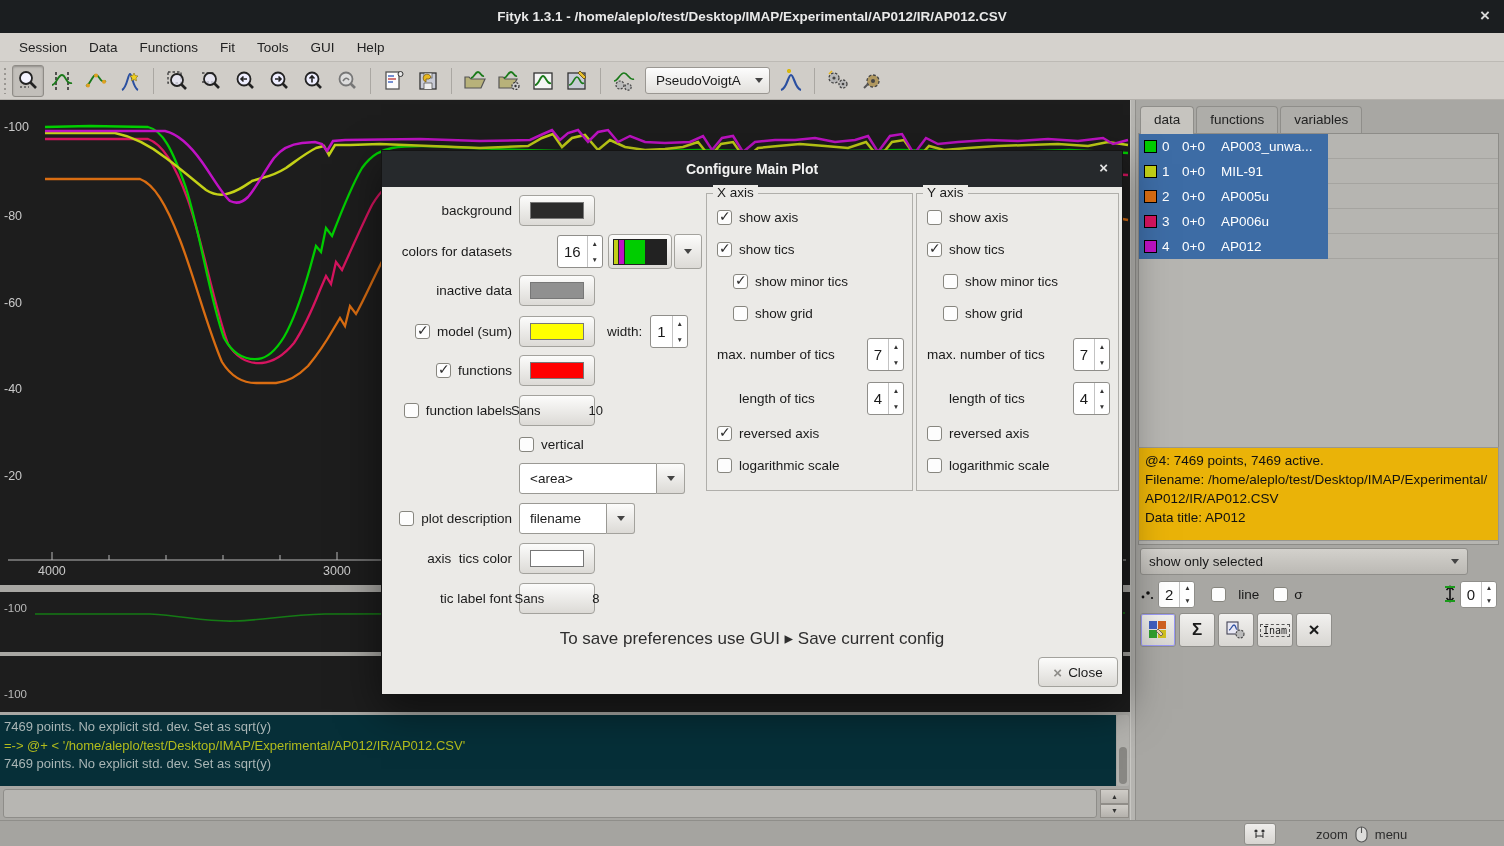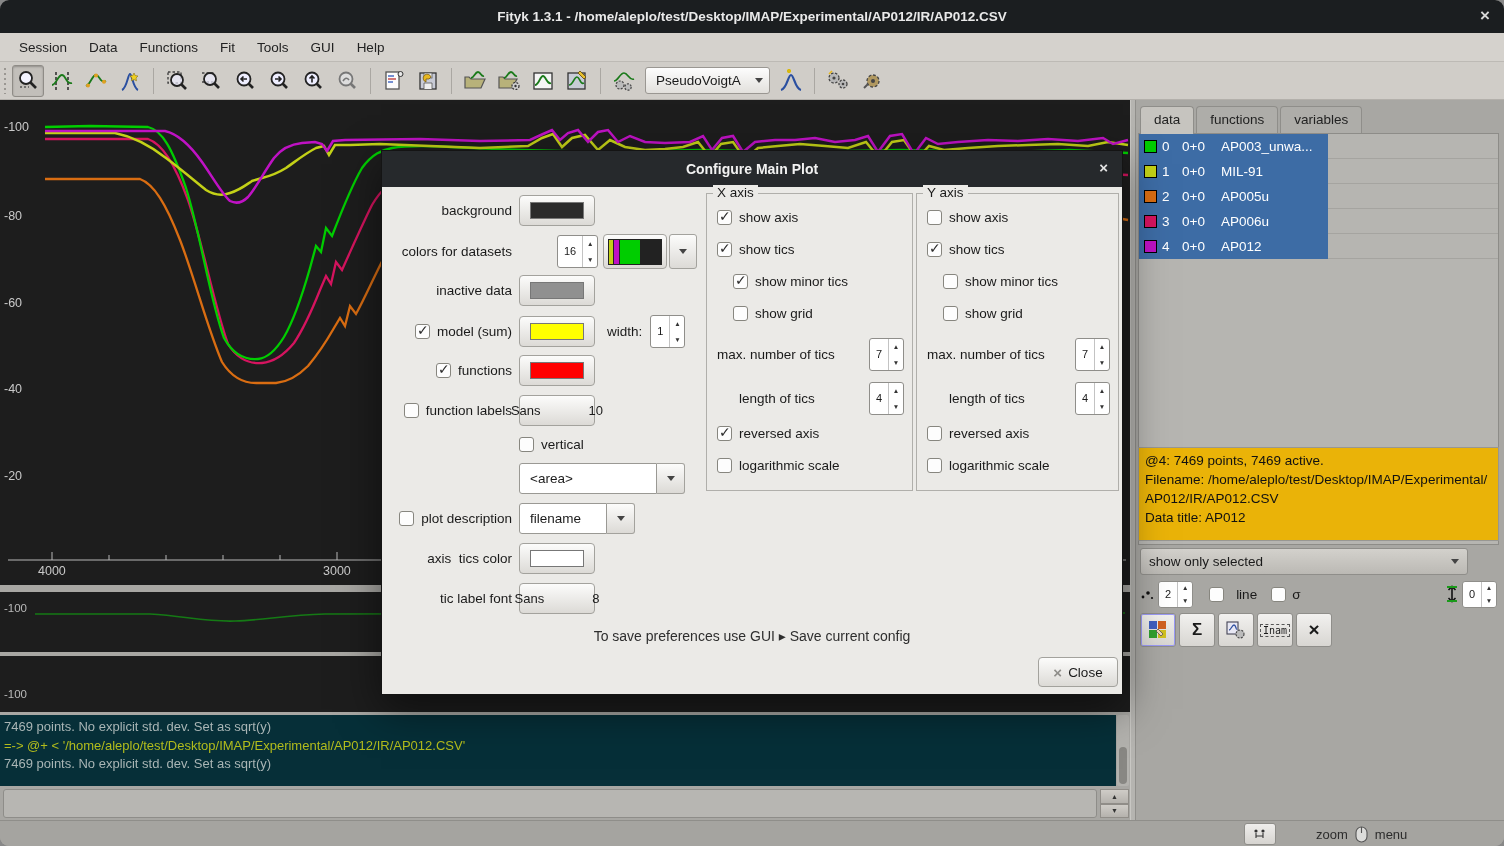--- a/index.html
+++ b/index.html
@@ -81,21 +81,21 @@
   .cell-no { width:17px; } .cell-f { width:38px; padding-left:3px; } .cell-name { flex:1; padding-left:4px;
              white-space:nowrap; overflow:hidden; }
   .info { position:absolute; left:2px; top:347px; width:361px; height:94px; background:#eab308;
           border:1px solid #989792; padding:3px 6px; font-size:13.5px; line-height:19px; color:#111; }
   .side-drop { position:absolute; left:4px; top:448px; width:328px; height:27px;
           background:linear-gradient(#d3d1cc,#bbb9b4); border:1px solid #8f8e8a; border-radius:3px;
           display:flex; align-items:center; padding:0 8px; font-size:13.5px; }
   .side-drop .caret { margin-left:auto; }
   .side-ctl { position:absolute; left:4px; top:480px; width:357px; height:28px; display:flex; align-items:center; }
   .spin { display:inline-flex; background:#fff; border:1px solid #8f8e8a; border-radius:3px; height:27px; }
-  .spin .val { padding:0 6px; font-size:11px; line-height:25px; min-width:14px; text-align:center; }
+  .spin .val { padding:0 6px; font-size:15px; line-height:25px; min-width:14px; text-align:center; }
   .spin .arr { display:flex; flex-direction:column; border-left:1px solid #c3c3c3; width:15px; }
   .spin .arr i { flex:1; font-style:normal; font-size:6.5px; color:#333; display:flex; align-items:center;
                  justify-content:center; }
   .cb { width:15px; height:15px; background:#fdfdfd; border:1px solid #87867f; border-radius:3px;
         display:inline-block; position:relative; flex:none; }
   .cb.checked::after { content:"✓"; position:absolute; left:1px; top:-3px; font-size:14px; font-weight:bold;
         color:#2b2b2b; }
   .side-btns { position:absolute; left:4px; top:513px; display:flex; gap:3px; }
   .sbtn { width:36px; height:34px; background:linear-gradient(#f2f1ef,#d8d6d2); border:1px solid #8f8e8a;
           border-radius:3px; display:flex; align-items:center; justify-content:center; font-size:17px; }
@@ -121,26 +121,26 @@
   .ddrop { background:#fff; border:1px solid #9a9994; border-radius:3px 0 0 3px; height:31px; display:flex;
            align-items:center; padding:0 10px; }
   .darr { width:28px; height:31px; background:linear-gradient(#fcfcfb,#dcdad6); border:1px solid #a3a29d;
            border-left:none; border-radius:0 3px 3px 0; display:flex; align-items:center; justify-content:center; }
   .group { position:absolute; top:42px; height:298px; border:1px solid #b0afab; }
   .group .glabel { position:absolute; top:-9px; left:6px; background:#ebeae7; padding:0 4px; font-size:13.5px; }
   .grow { position:absolute; left:10px; display:flex; align-items:center; gap:7px; }
   .grow.indent { left:26px; }
   .grow.spinrow { left:10px; right:8px; }
   .grow.spinrow .spin { margin-left:auto; }
-  .dlg-hint { position:absolute; left:0; top:477px; width:100%; text-align:center; font-size:14px; color:#2e2e2e; }
+  .dlg-hint { position:absolute; left:0; top:477px; width:100%; text-align:center; font-size:17px; color:#2e2e2e; }
   .dlg-close { position:absolute; left:656px; top:506px; width:80px; height:30px; gap:6px; font-size:13.5px; }
   .dlg-close .xg { color:#8f8e8a; font-weight:bold; font-size:15px; }
 
   svg { display:block; }
-  .noselect { user-select:none;border-radius:9px; }
+  .noselect { user-select:none; }
 </style>
 </head>
 <body>
 
 <div id="app" class="noselect">
 
   <div class="titlebar">
     <span class="title">Fityk 1.3.1 - /home/aleplo/test/Desktop/IMAP/Experimental/AP012/IR/AP012.CSV</span>
     <span class="win-close">×</span>
   </div>

